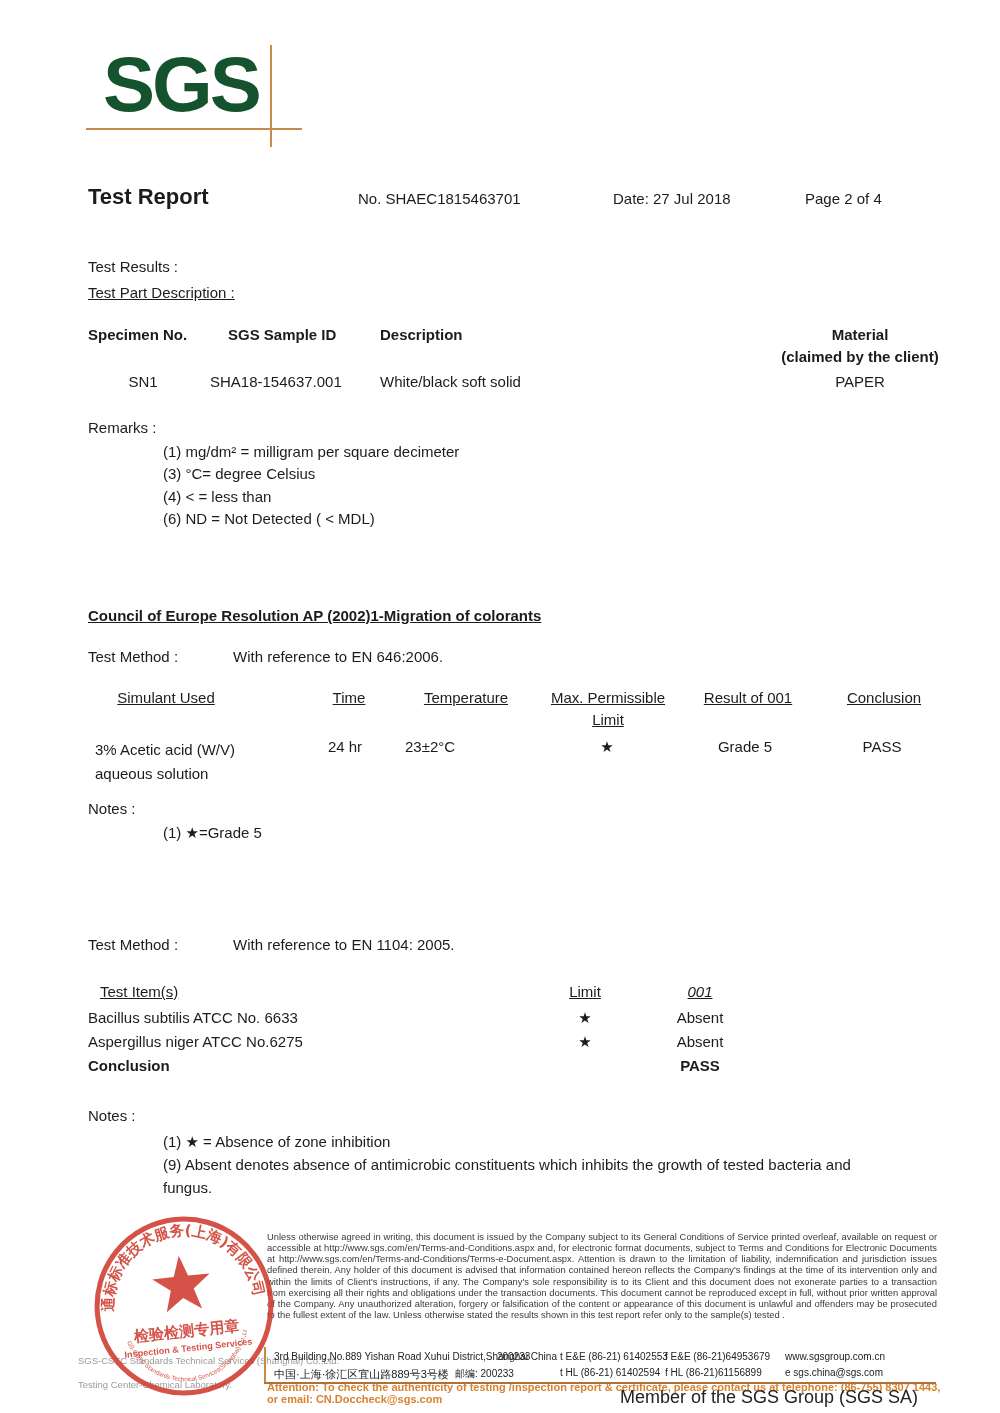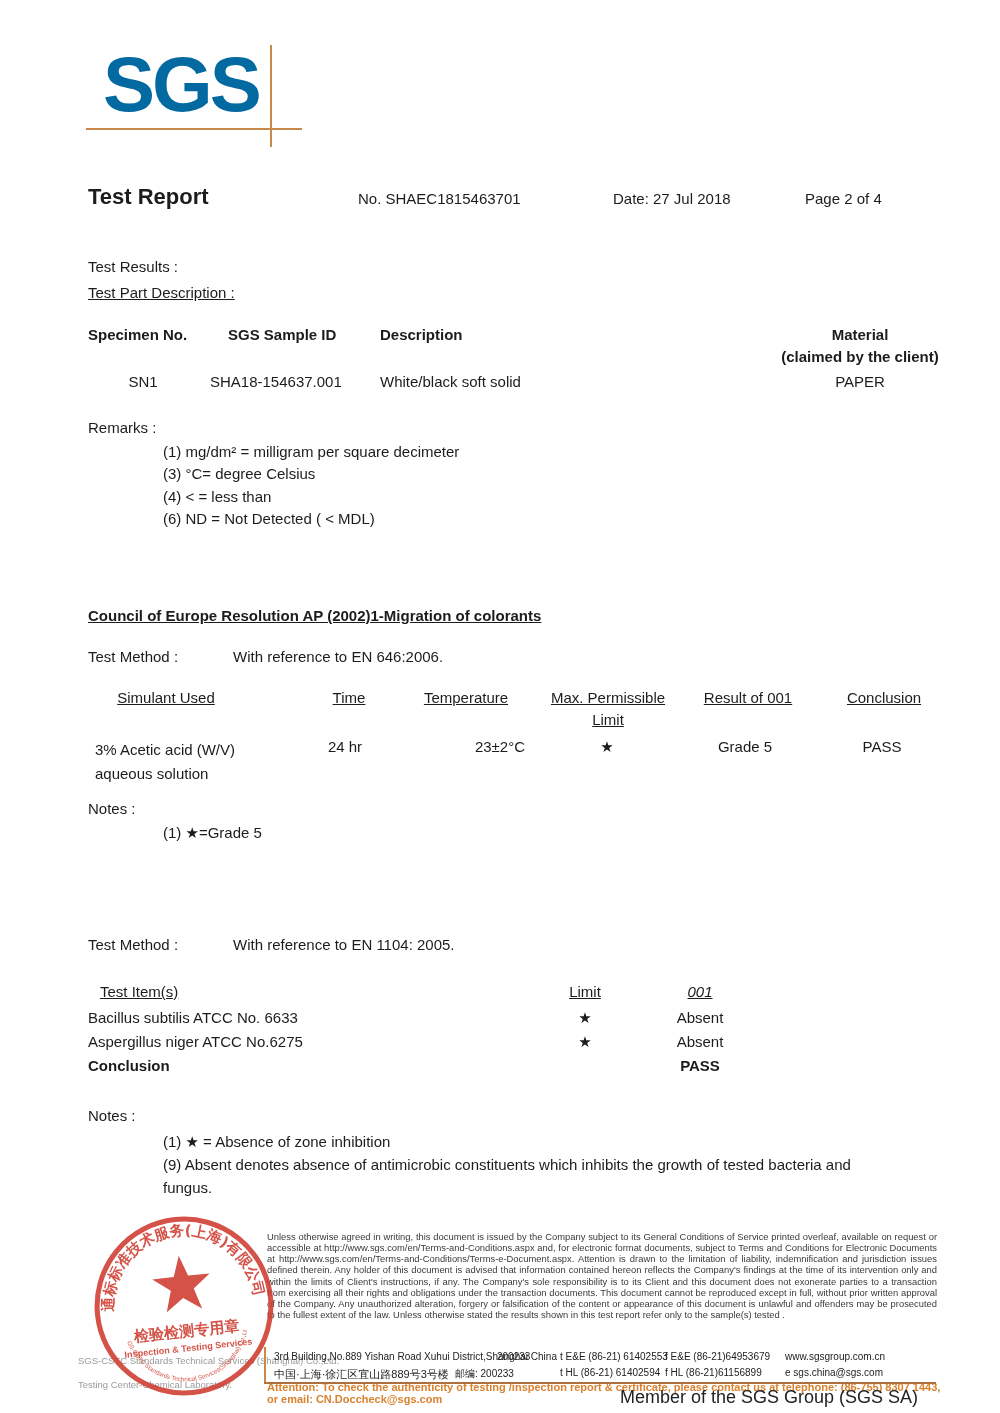--- a/index.html
+++ b/index.html
@@ -9,21 +9,21 @@
     margin:0 auto;overflow:hidden;
   }
   .abs{position:absolute;}
   .fs15{font-size:15px;line-height:1.25;}
   .b{font-weight:bold;}
   .u{text-decoration:underline;}
   .i{font-style:italic;}
   .pre{white-space:pre-line;}
 
   
-  .logo-text{left:103px;top:42px;font-size:78px;font-weight:bold;color:#0369a1;letter-spacing:-3px;line-height:1.1;}
+  .logo-text{left:103px;top:42px;font-size:78px;font-weight:bold;color:#14532d;letter-spacing:-3px;line-height:1.1;}
   .logo-hline{left:86px;top:128px;width:216px;height:2px;background:#c98949;}
   .logo-vline{left:270px;top:45px;width:2px;height:102px;background:#c98949;}
 
   
   .title{left:88px;top:184px;font-size:22px;font-weight:bold;}
   .hdr-no{left:358px;top:190px;}
   .hdr-date{left:613px;top:190px;}
   .hdr-page{left:805px;top:190px;}
 
   .test-results{left:88px;top:233px;margin-top:25px;}
@@ -50,21 +50,21 @@
   
   .t2-h-sim{left:86px;top:689px;width:160px;text-align:center;}
   .t2-h-time{left:309px;top:689px;width:80px;text-align:center;}
   .t2-h-temp{left:406px;top:689px;width:120px;text-align:center;}
   .t2-h-lim1{left:533px;top:689px;width:150px;text-align:center;}
   .t2-h-lim2{left:533px;top:711px;width:150px;text-align:center;}
   .t2-h-res{left:688px;top:689px;width:120px;text-align:center;}
   .t2-h-con{left:829px;top:689px;width:110px;text-align:center;}
   .t2-r-sim{left:95px;top:738px;width:220px;line-height:24px;}
   .t2-r-time{left:305px;top:738px;width:80px;text-align:center;}
-  .t2-r-temp{left:405px;top:738px;width:120px;text-align:right;}
+  .t2-r-temp{left:405px;top:738px;width:120px;text-align:left;}
   .t2-r-lim{left:577px;top:738px;width:60px;text-align:center;}
   .t2-r-res{left:685px;top:738px;width:120px;text-align:center;}
   .t2-r-con{left:827px;top:738px;width:110px;text-align:center;}
 
   .notes1-label{left:88px;top:800px;}
   .notes1-list{left:163px;top:822px;line-height:22.4px;}
 
   .sec2-heading{left:88px;top:896px;}
   .tm2-label{left:88px;top:936px;}
   .tm2-value{left:233px;top:936px;}

